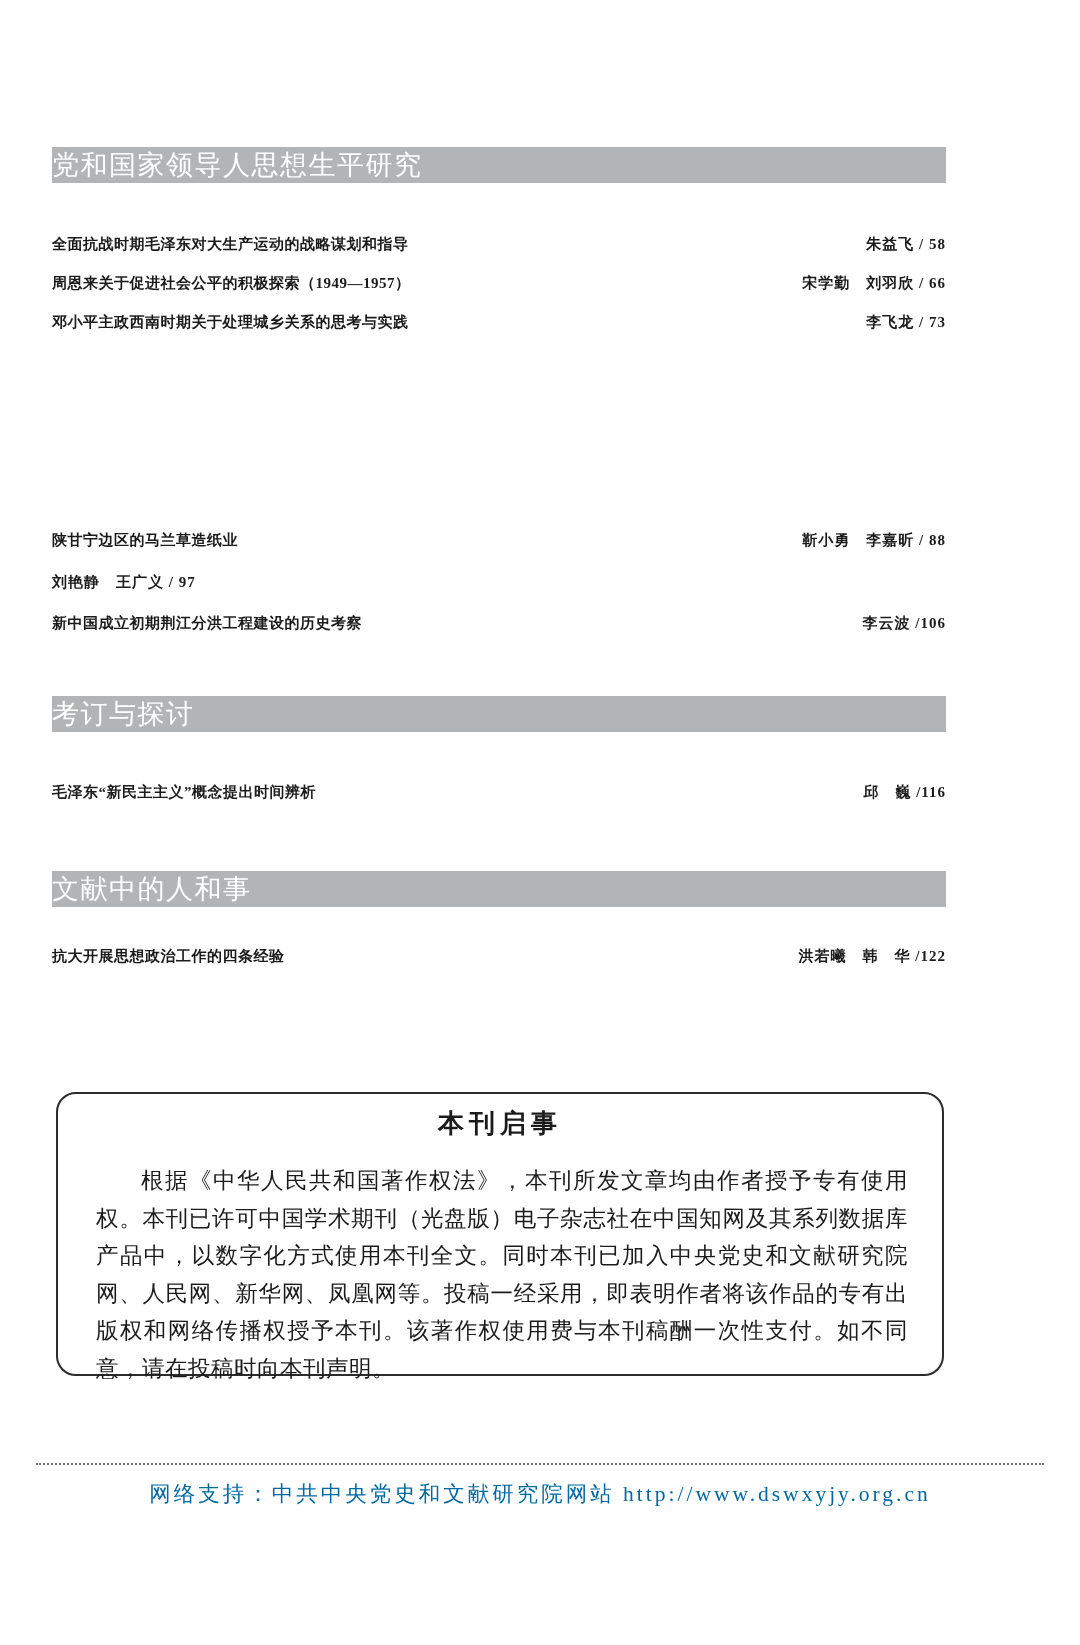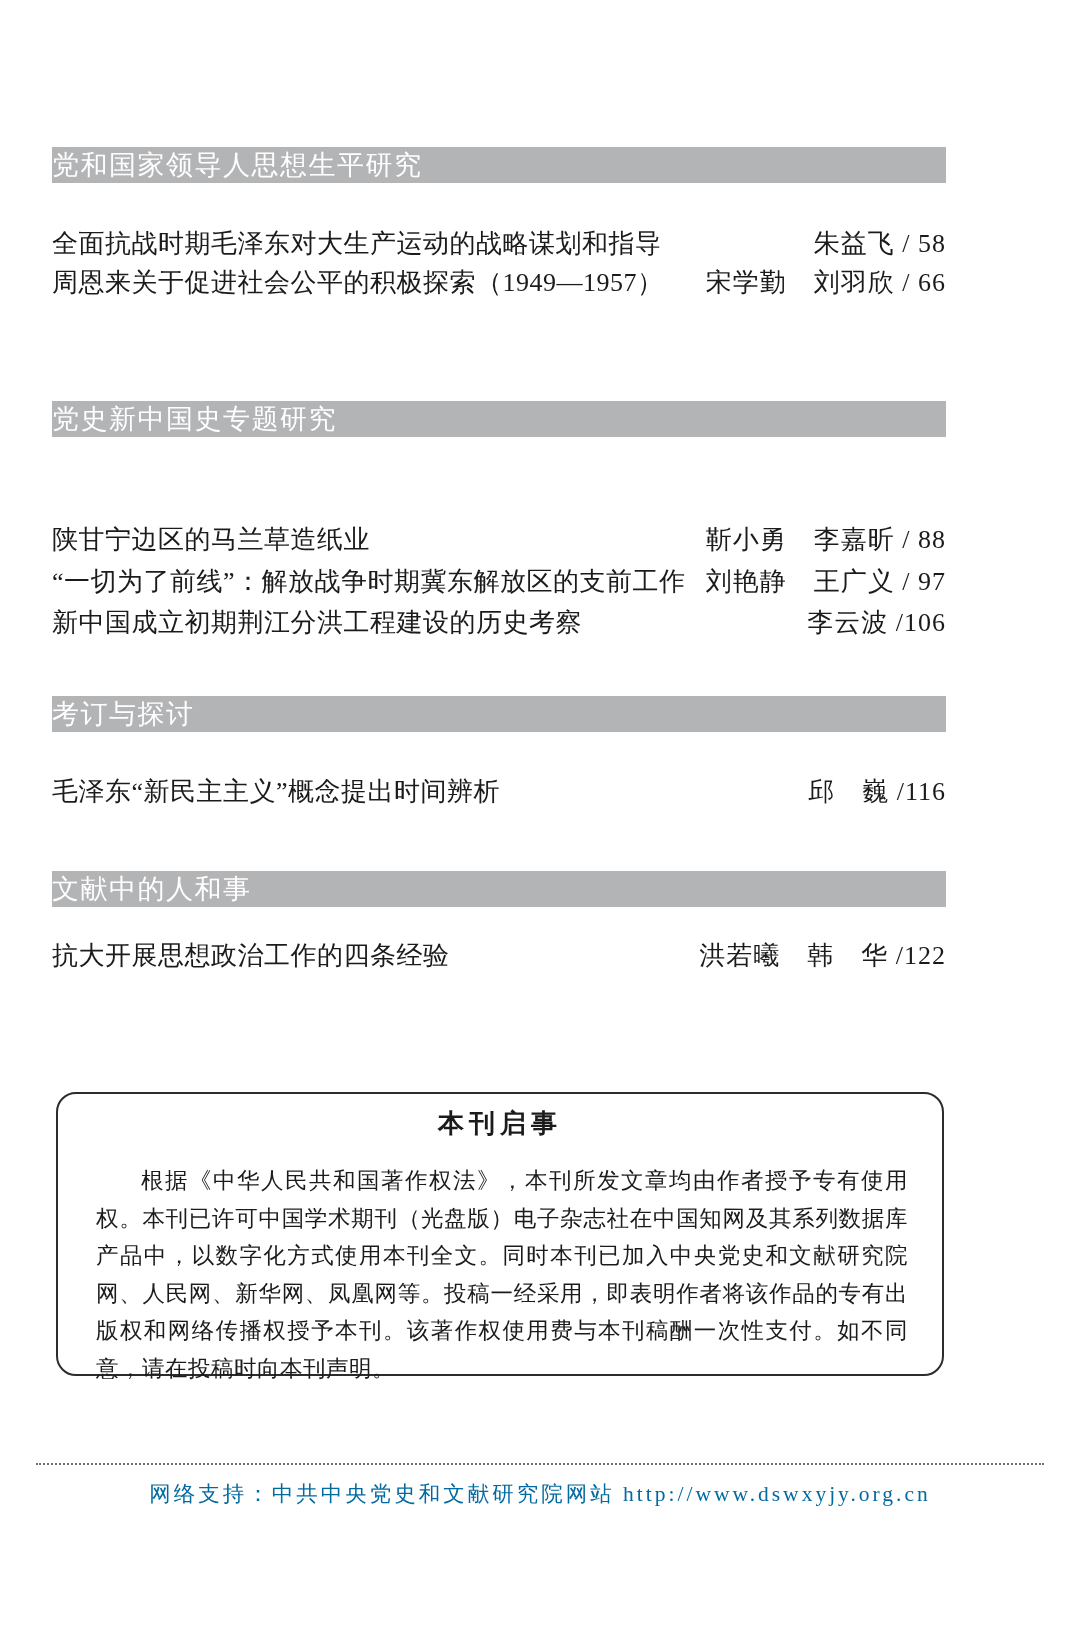--- a/index.html
+++ b/index.html
@@ -30,23 +30,24 @@
     white-space: nowrap;
   }
   .toc-row {
     position: absolute;
     left: 52px;
     width: 894px;
     height: 32px;
     display: flex;
     justify-content: space-between;
     align-items: baseline;
-    font-size: 26px;
+    font-size: 15px;
     line-height: 32px;
     white-space: nowrap;
+    font-weight: bold;
   }
   .toc-row .title { letter-spacing: 0.5px; }
   .toc-row .byline { letter-spacing: 1px; text-align: right; }
   .notice-box {
     position: absolute;
     left: 56px;
     top: 1092px;
     width: 888px;
     height: 284px;
     border: 2px solid #2c2c2c;
@@ -97,29 +98,31 @@
   <div class="section-bar" style="top:147px">党和国家领导人思想生平研究</div>
 
   <div class="toc-row" style="top:228px">
     <span class="title">全面抗战时期毛泽东对大生产运动的战略谋划和指导</span>
     <span class="byline">朱益飞 / 58</span>
   </div>
   <div class="toc-row" style="top:267px">
     <span class="title">周恩来关于促进社会公平的积极探索（1949—1957）</span>
     <span class="byline">宋学勤　刘羽欣 / 66</span>
   </div>
+  <div class="toc-row" style="top:306px">
+    <span class="title">邓小平主政西南时期关于处理城乡关系的思考与实践</span>
+    <span class="byline">李飞龙 / 73</span>
+  </div>
 
-  <div class="section-bar" style="top:401px">党史新中国史专题研究</div>
 
   <div class="toc-row" style="top:524px">
     <span class="title">陕甘宁边区的马兰草造纸业</span>
     <span class="byline">靳小勇　李嘉昕 / 88</span>
   </div>
   <div class="toc-row" style="top:566px">
-    <span class="title">“一切为了前线”：解放战争时期冀东解放区的支前工作</span>
     <span class="byline">刘艳静　王广义 / 97</span>
   </div>
   <div class="toc-row" style="top:607px">
     <span class="title">新中国成立初期荆江分洪工程建设的历史考察</span>
     <span class="byline">李云波 /106</span>
   </div>
 
   <div class="section-bar" style="top:696px">考订与探讨</div>
 
   <div class="toc-row" style="top:776px">

